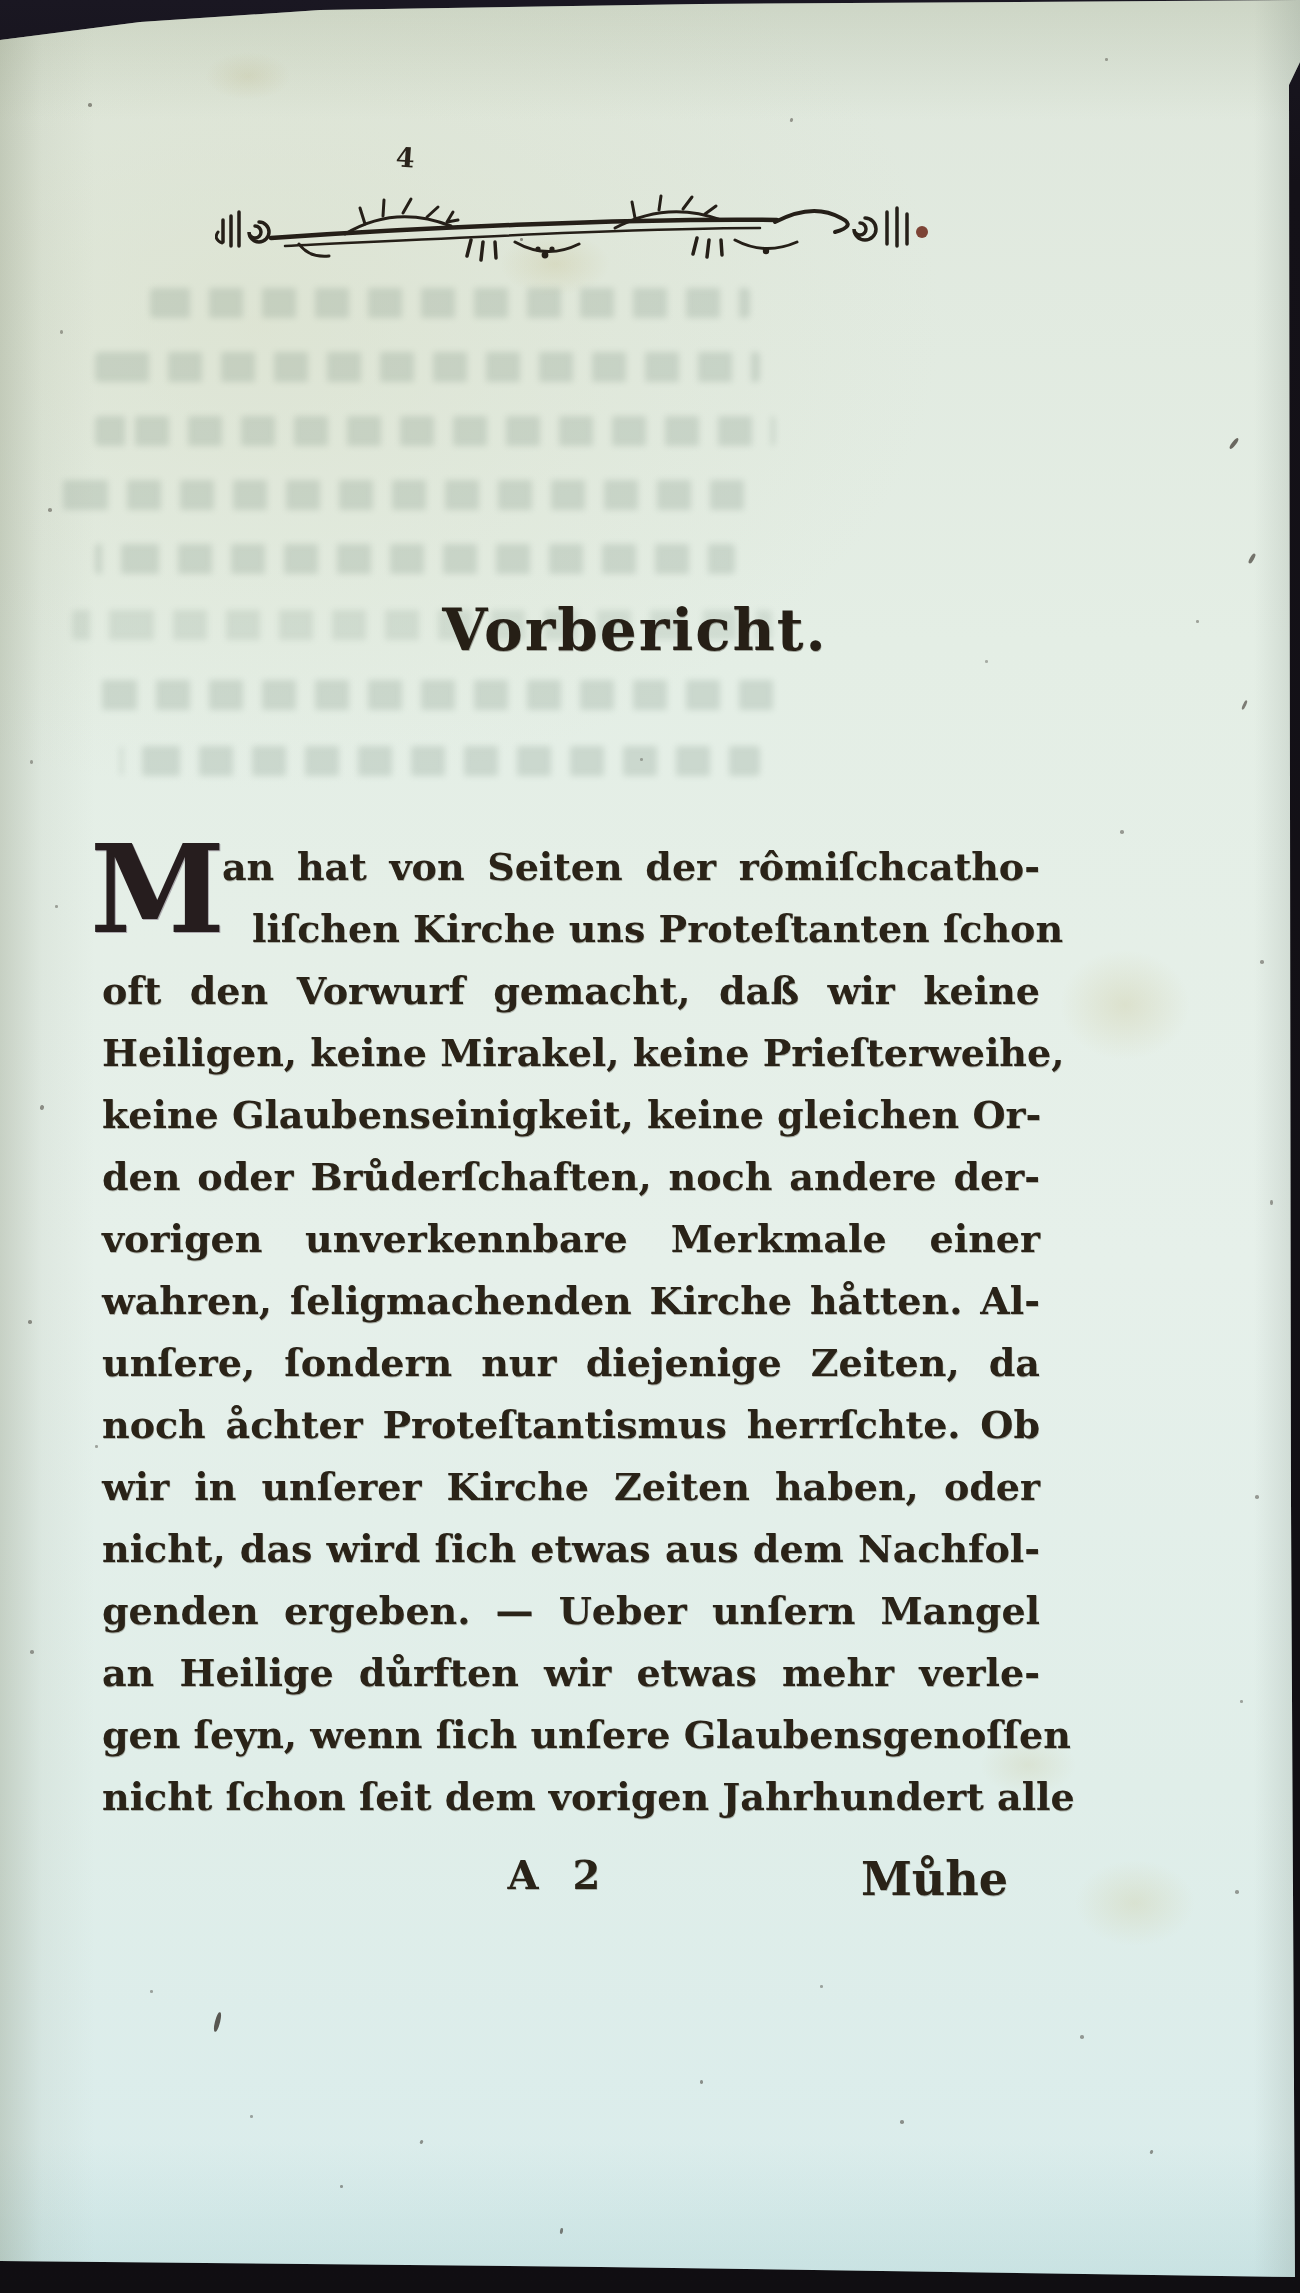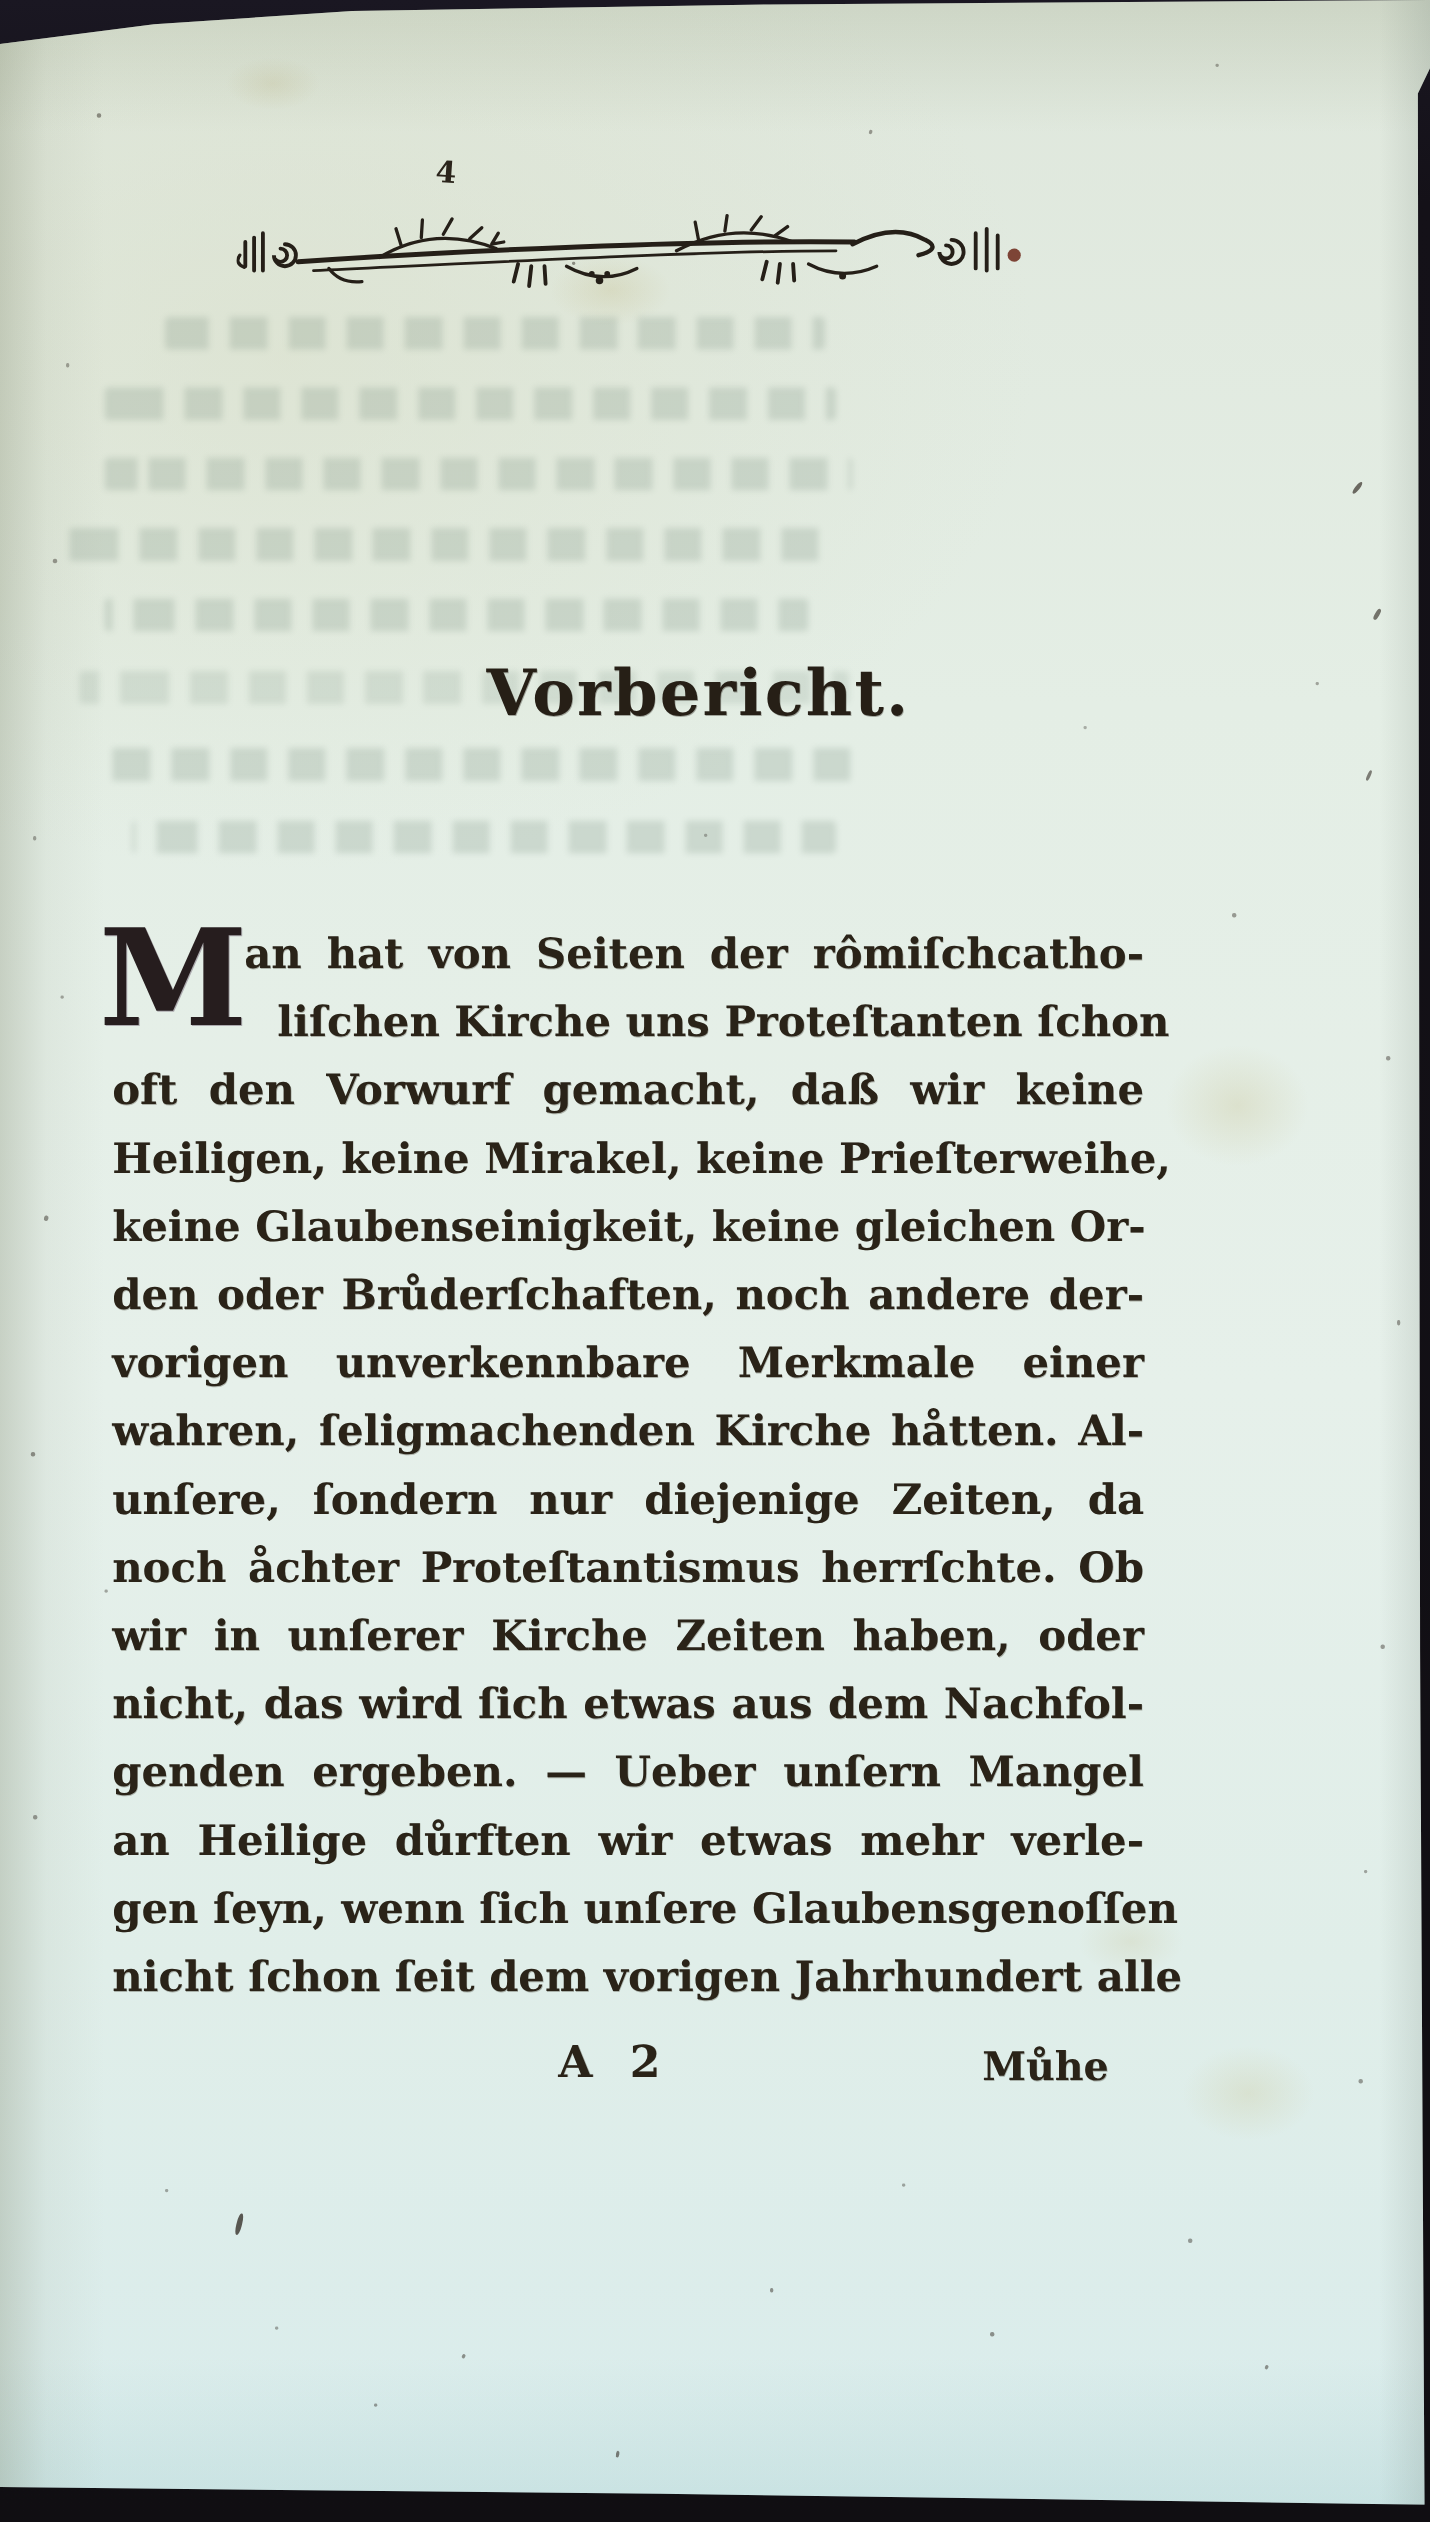--- a/index.html
+++ b/index.html
@@ -49,21 +49,21 @@
              font-size:38px;color:#2a2318;text-shadow:.5px .5px 0 rgba(42,35,24,.30);}
   .line{height:62px;line-height:62px;white-space:nowrap;text-align:justify;
         text-align-last:justify;text-justify:inter-word;}
   .line.ind1{padding-left:120px;}
   .line.ind2{padding-left:150px;}
   .dropcap{position:absolute;left:-12px;top:-2px;font-size:122px;line-height:110px;
            font-weight:700;color:#261d1e;text-shadow:1px 1px 0 rgba(66,44,70,.35);}
   .sigrow{position:relative;height:62px;margin-top:16px;}
   .signature{text-align:center;font-size:40px;line-height:62px;letter-spacing:10px;
              padding-right:24px;}
-  .catchword{position:absolute;right:32px;top:4px;font-size:36px;line-height:62px;}
+  .catchword{position:absolute;right:32px;top:4px;font-size:46px;line-height:62px;}
   #specks div{position:absolute;background:#37312a;border-radius:45%;}
 </style>
 </head>
 <body>
 
 <div class="scan">
   <div class="page">
 
     <div class="stain st1"></div>
     <div class="stain st2"></div>

